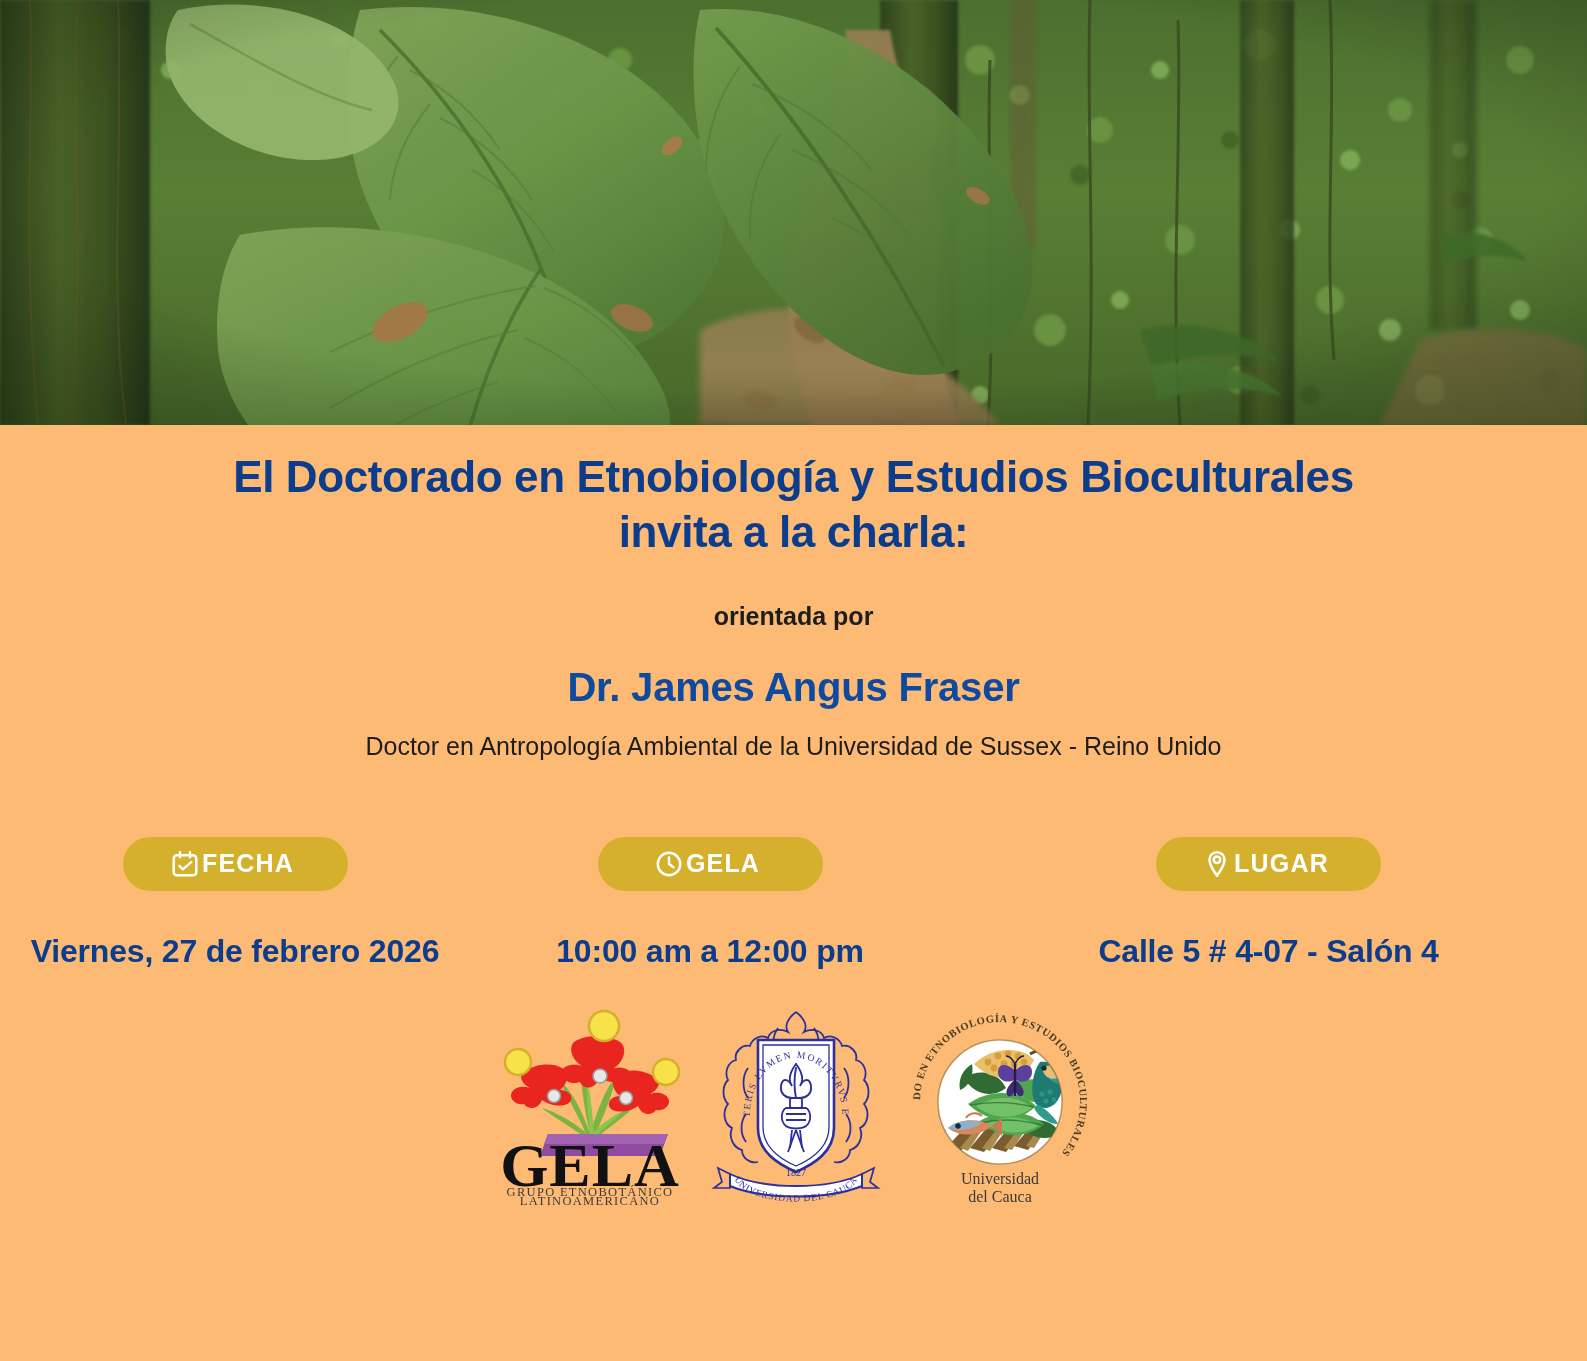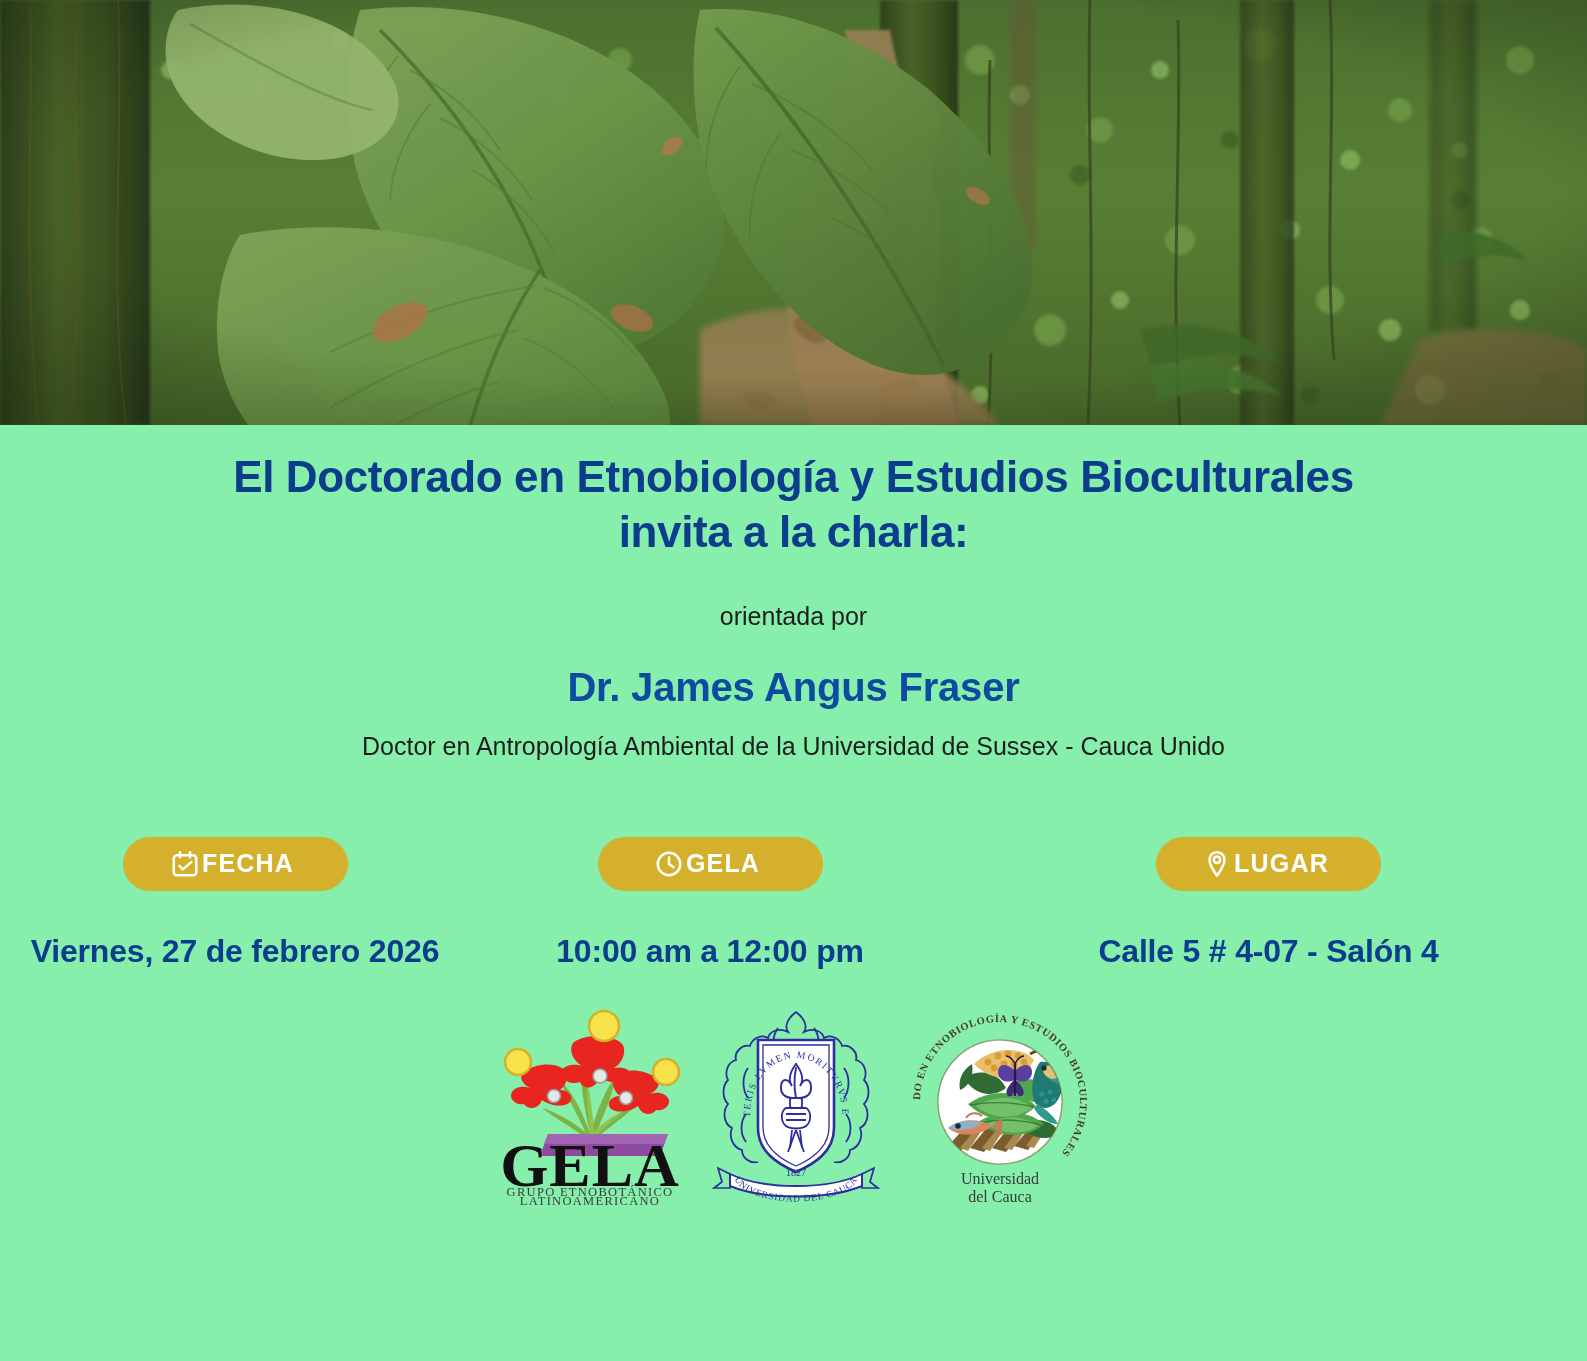--- a/index.html
+++ b/index.html
@@ -9,21 +9,21 @@
     height: 1361px;
     background: #ffffff;
     font-family: "Liberation Sans", sans-serif;
     overflow: hidden;
   }
 
   .poster {
     position: relative;
     width: 1587px;
     height: 1361px;
-    background: #86efac;
+    background: #fdba74;
   }
 
   
   .hero {
     position: relative;
     width: 1587px;
     height: 425px;
     overflow: hidden;
     background: #3e5c27;
   }
@@ -51,21 +51,21 @@
     font-weight: 700;
     line-height: 1.2;
     letter-spacing: -0.3px;
     margin-top: 34px;
     padding: 0 40px;
   }
 
   .orientada {
     color: #1d1d1d;
     font-size: 25px;
-    font-weight: 400;
+    font-weight: 700;
     margin-top: 42px;
   }
 
   .speaker {
     color: #0e4ba0;
     font-size: 40px;
     font-weight: 700;
     letter-spacing: -0.2px;
     margin-top: 34px;
   }
@@ -321,21 +321,21 @@
     <div class="headline">
       <div>El Doctorado en Etnobiología y Estudios Bioculturales</div>
       <div>invita a la charla:</div>
     </div>
 
 
     <div class="orientada">orientada por</div>
 
     <div class="speaker">Dr. James Angus Fraser</div>
 
-    <div class="speaker-affil">Doctor en Antropología Ambiental de la Universidad de Sussex - Cauca Unido</div>
+    <div class="speaker-affil">Doctor en Antropología Ambiental de la Universidad de Sussex - Reino Unido</div>
 
     <div class="info-row">
 
       <div class="info-col col-fecha">
         <div class="badge">
           <span class="bicon">
             <svg viewBox="0 0 24 24" fill="none" stroke="#ffffff" stroke-width="2" stroke-linecap="round" stroke-linejoin="round" aria-hidden="true">
               <rect x="3" y="5" width="18" height="16" rx="2.5"></rect>
               <path d="M8 2.5v4M16 2.5v4"></path>
               <path d="M7.5 13.5l2.8 2.8L17 10.5"></path>

